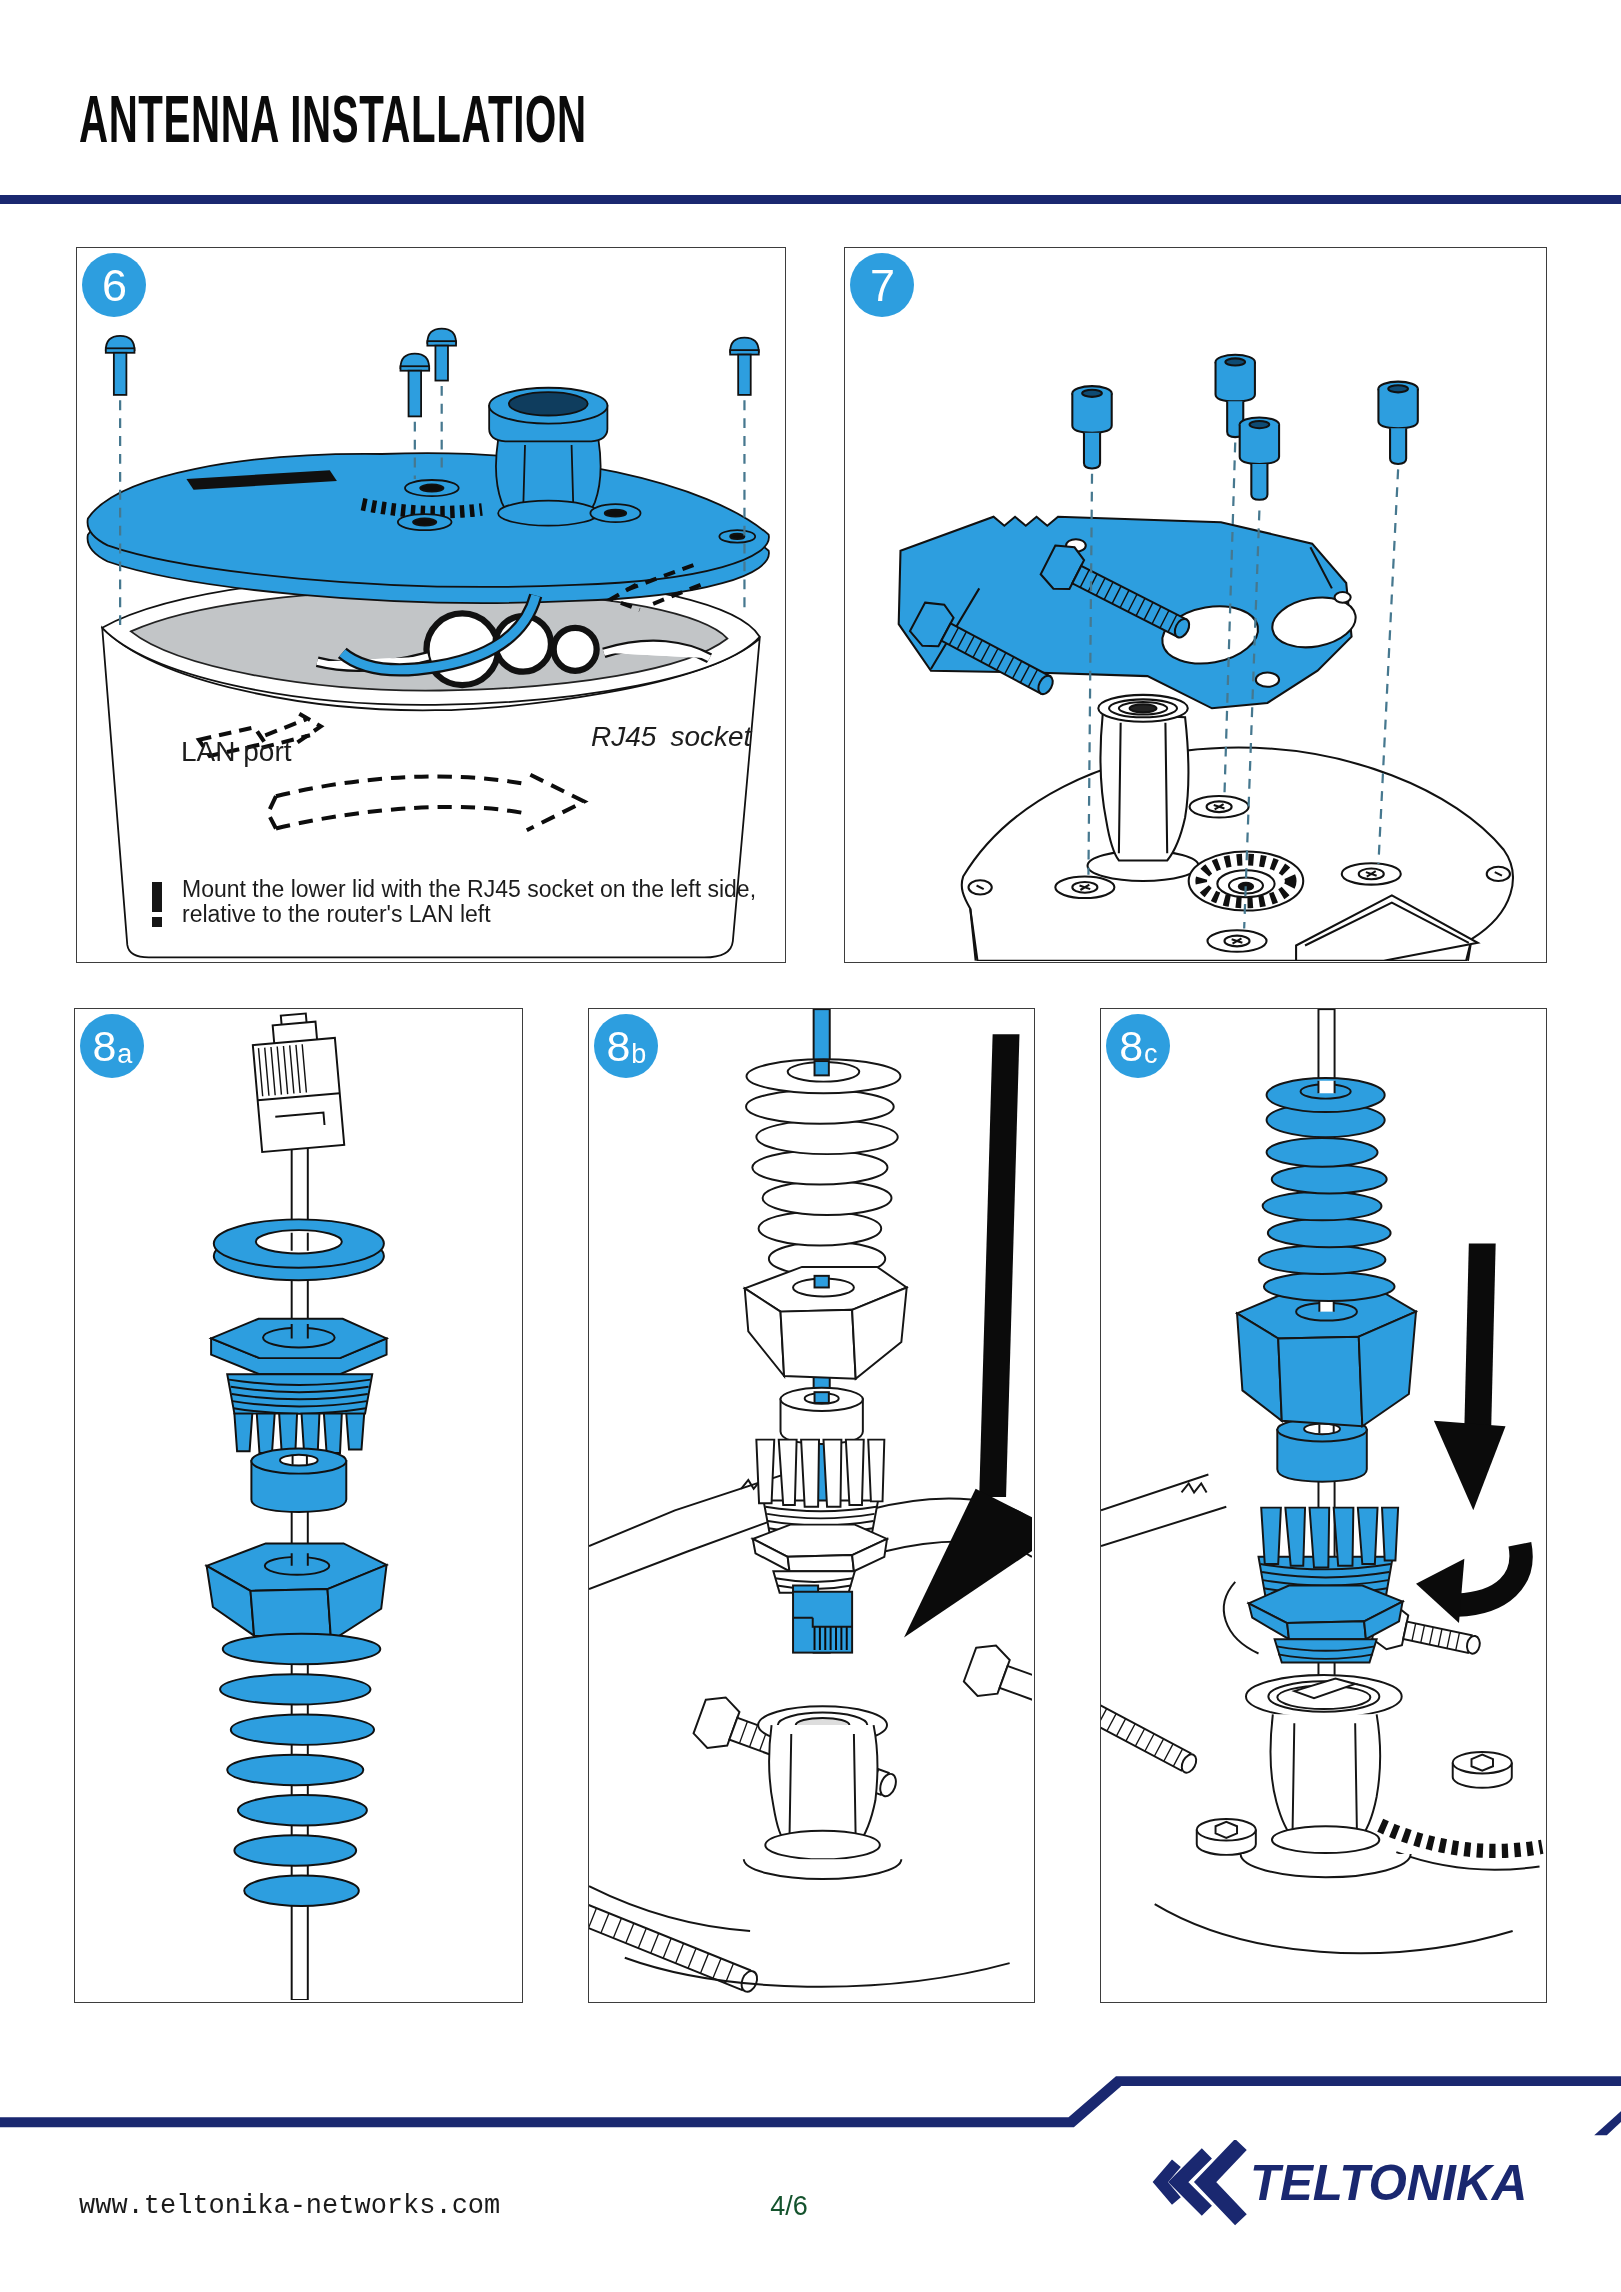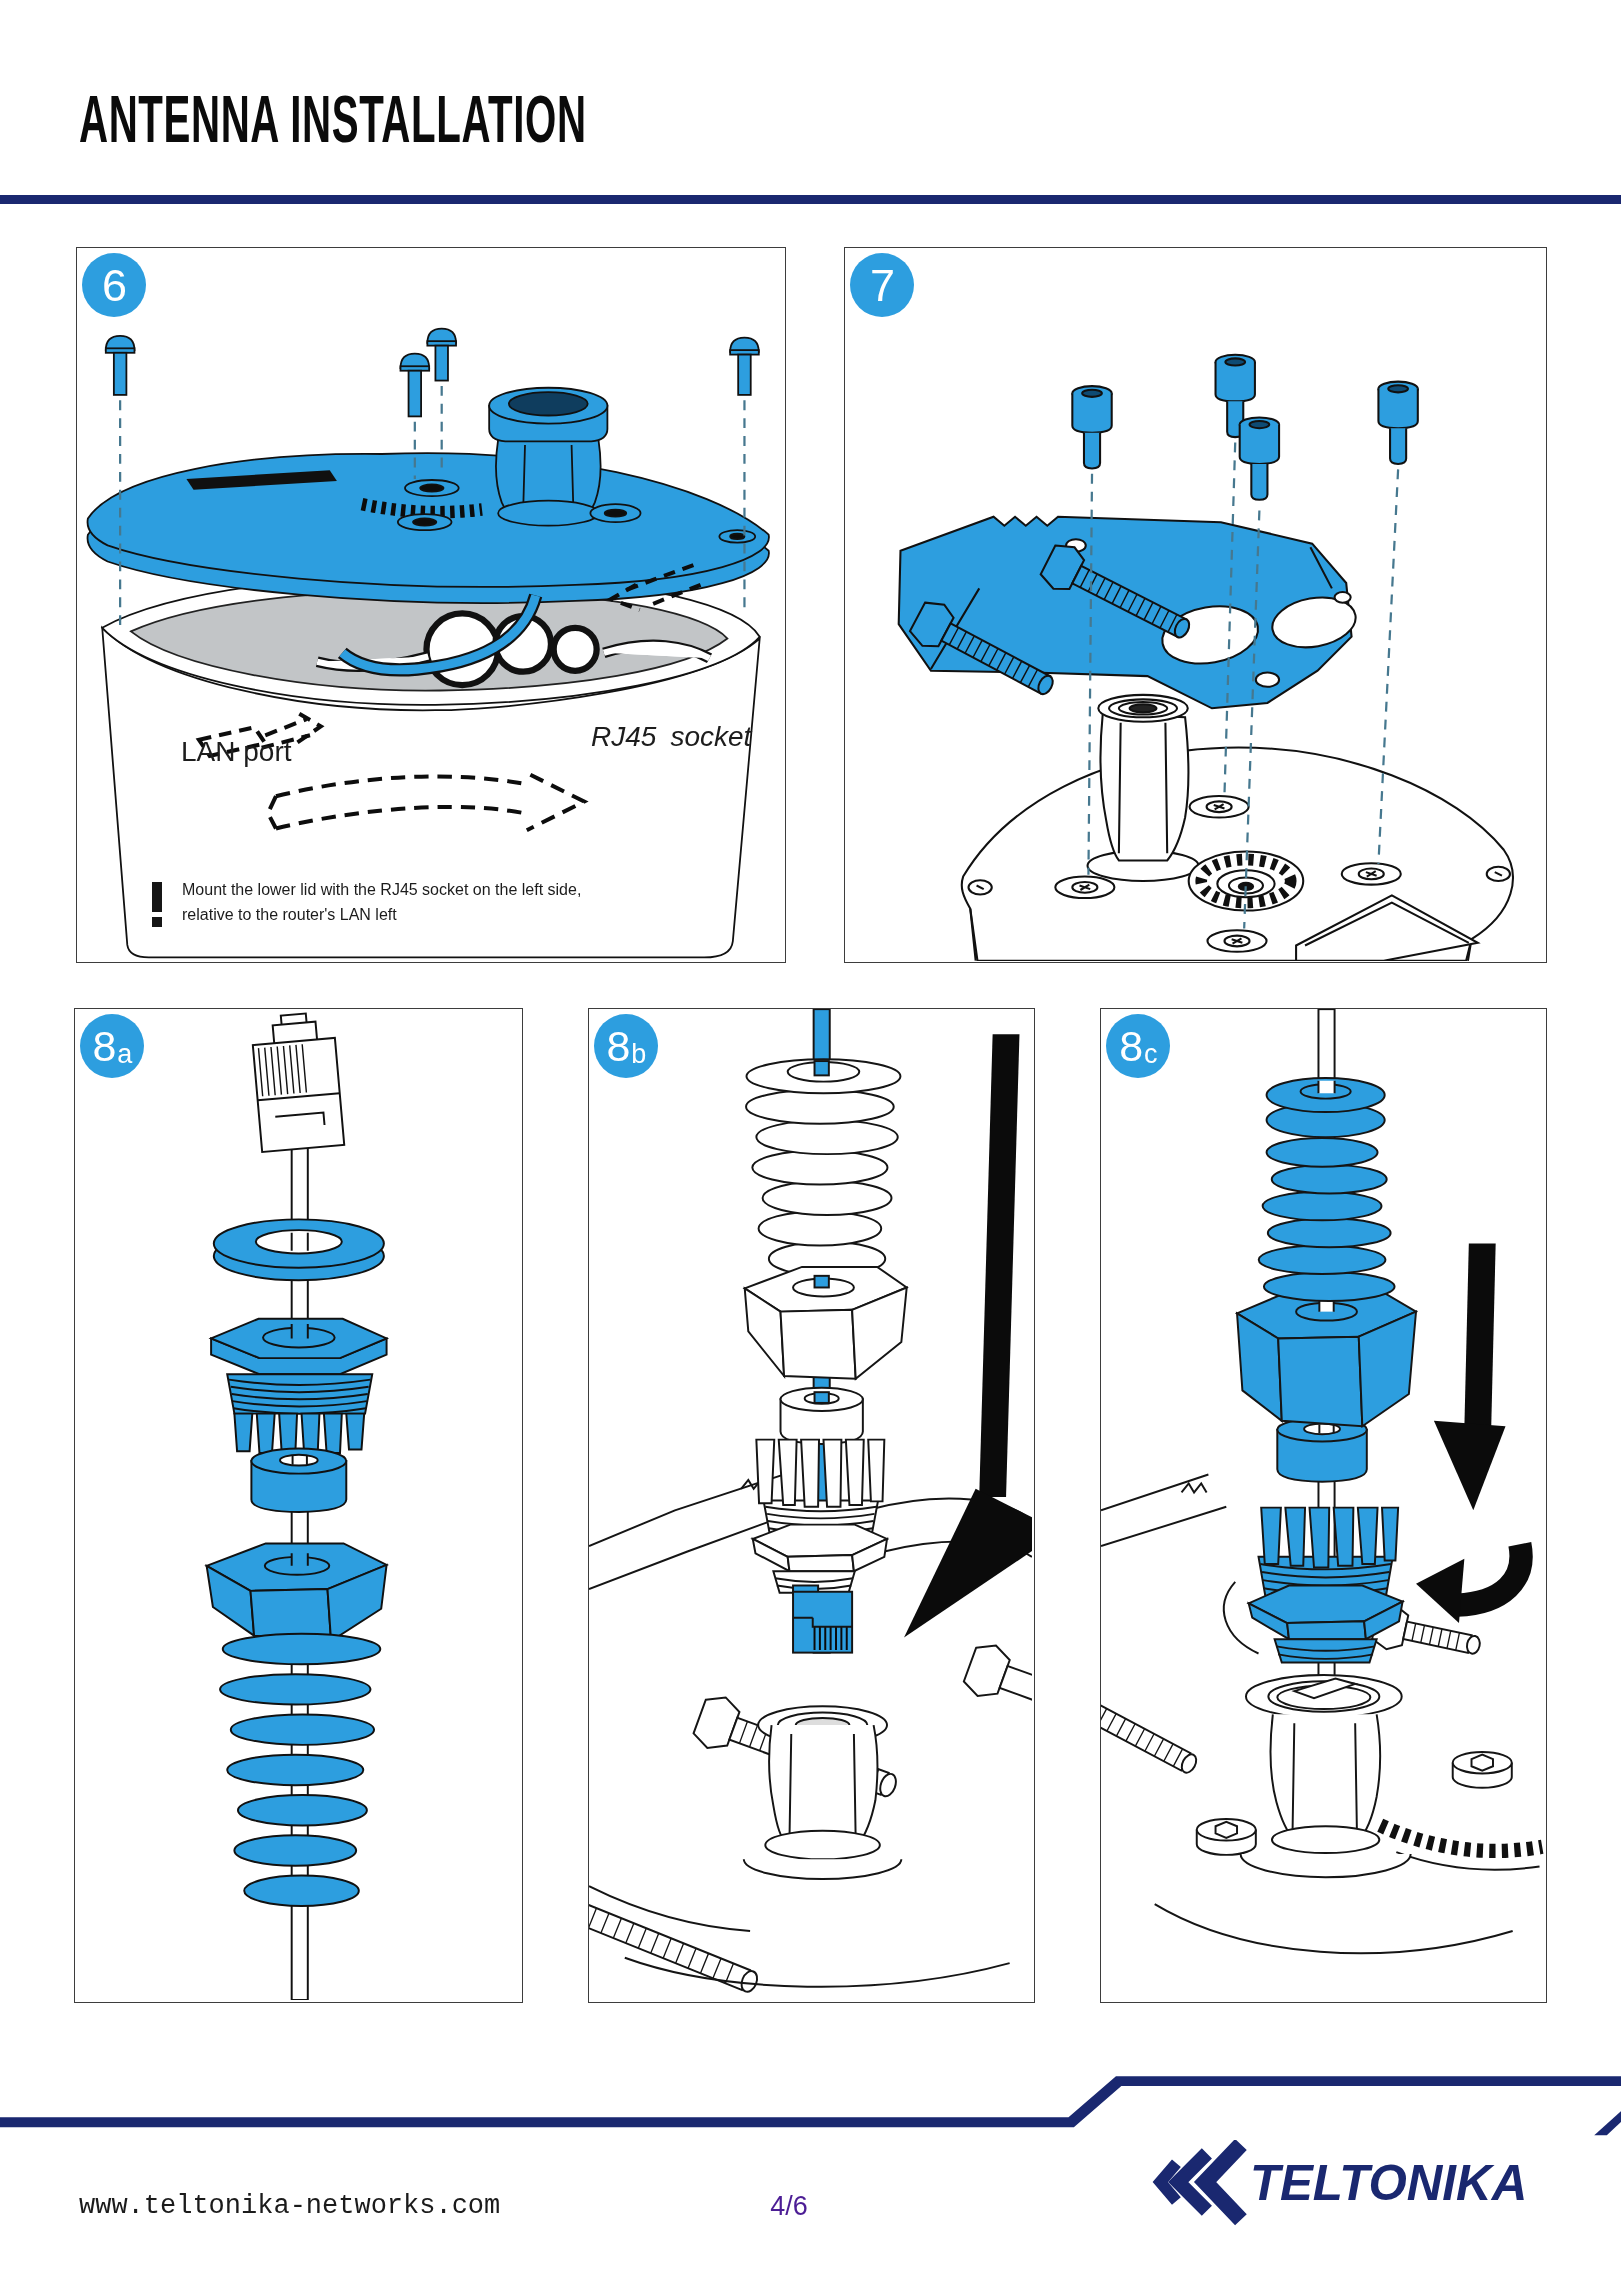--- a/index.html
+++ b/index.html
@@ -26,24 +26,24 @@
     font-size:45px;font-weight:400;z-index:5;line-height:1;
   }
   .badge .num{font-size:43px;}
   .badge .sub{font-size:27px;margin-top:16px;margin-left:0.9px;}
   .diagram-label{position:absolute;color:#1d1d1d;font-size:28px;z-index:4;white-space:nowrap;}
   #rj45-label{left:514px;top:473px;word-spacing:6.3px;font-style:italic;}
   #lan-label{left:104px;top:488px;}
   .warning{position:absolute;left:75px;top:634px;z-index:4;}
   .warn-bar{width:9.9px;height:30px;background:#161616;}
   .warn-dot{width:9.9px;height:9.9px;background:#161616;margin-top:5.4px;}
-  .warning-text{position:absolute;left:105px;top:629px;z-index:4;font-size:16px;line-height:25px;color:#1c1c1c;white-space:nowrap;}
+  .warning-text{position:absolute;left:105px;top:629px;z-index:4;font-size:23px;line-height:25px;color:#1c1c1c;white-space:nowrap;}
   .footer-stripe{position:absolute;left:0;top:2067px;z-index:2;}
   .footer-url{position:absolute;left:79px;top:2191px;font-size:27px;color:#1b1b1b;font-family:Liberation Mono, monospace;}
-  .footer-page{position:absolute;left:722px;top:2191px;width:134px;text-align:center;font-size:27px;color:#4c1d95;}
+  .footer-page{position:absolute;left:722px;top:2191px;width:134px;text-align:center;font-size:27px;color:#14532d;}
   .logo{position:absolute;left:1137px;top:2140px;}
 </style>
 </head>
 <body>
 
 <div class="page-title">ANTENNA INSTALLATION</div>
 <div class="title-rule"></div>
 
 <div class="panel" id="panel-6">
   <div class="badge">

